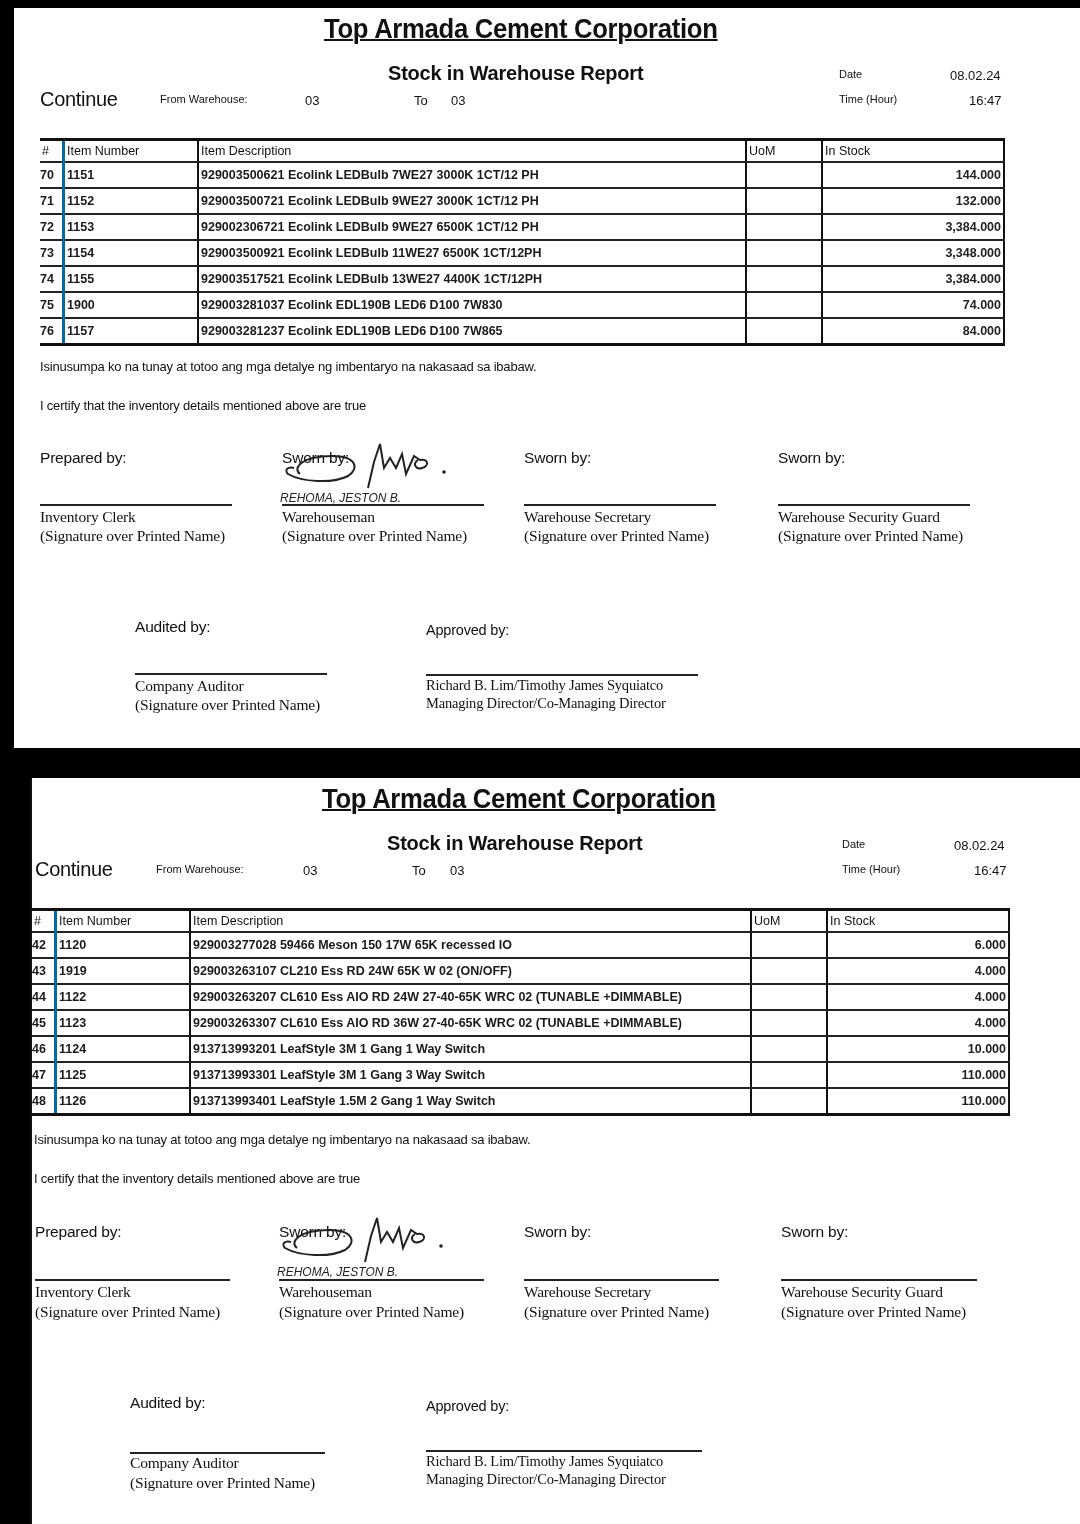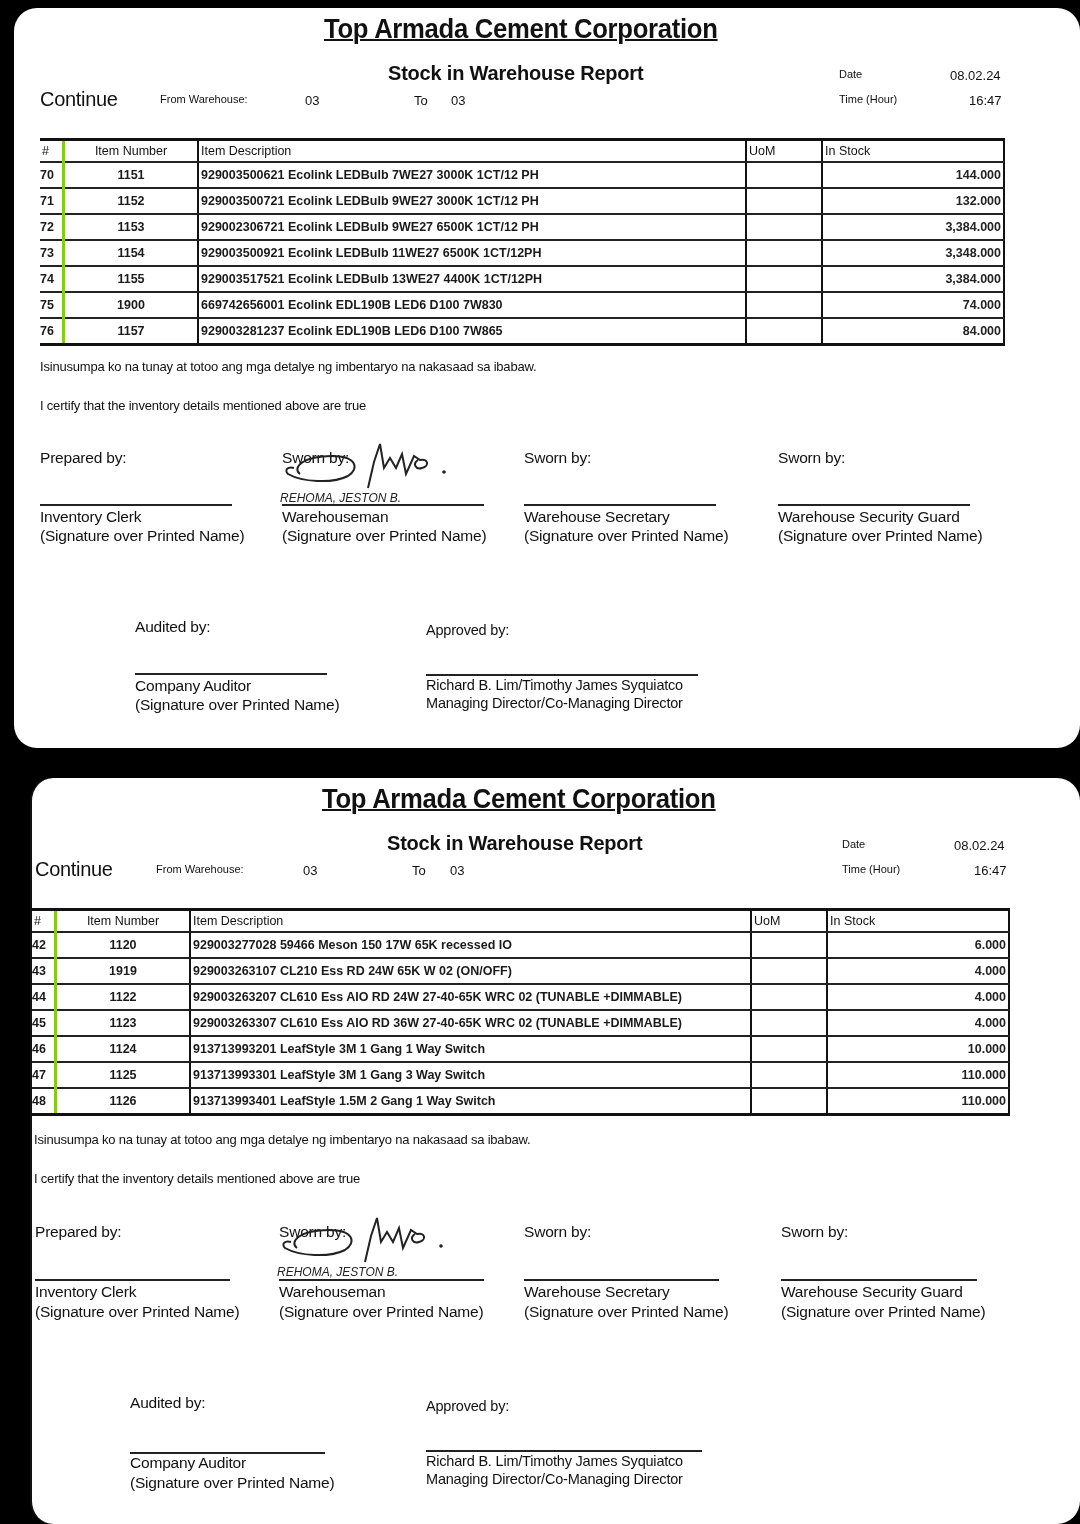--- a/index.html
+++ b/index.html
@@ -11,21 +11,20 @@
     width: 1080px;
     height: 1524px;
     position: relative;
     overflow: hidden;
     font-family: "Liberation Sans", sans-serif;
     color: #111;
   }
   .page {
     position: absolute;
     background: #fff;
-    border-radius: 23px;
   }
   .page-1 { left: 14px; top: 8px; width: 1066px; height: 740px; }
   .page-2 { left: 30px; top: 778px; width: 1050px; height: 746px; border-left: 2px solid #111; box-sizing: border-box; }
 
   .abs { position: absolute; white-space: nowrap; }
 
   .company-title {
     font-size: 27px;
     font-weight: bold;
     text-decoration: underline;
@@ -57,38 +56,38 @@
     text-align: left;
     font-weight: normal;
     white-space: nowrap;
   }
   table.stock th {
     height: 20px;
     font-size: 12.5px;
     border-top: 3px solid #111;
   }
   table.stock td.c-num { width: 20px; padding-left: 0; }
-  table.stock td.c-item, table.stock th.c-item { border-left: 3px solid #84cc16; width: 128px; text-align: center; }
+  table.stock td.c-item, table.stock th.c-item { border-left: 3px solid #0369a1; width: 128px; }
   table.stock td.c-desc, table.stock th.c-desc { border-left: 2px solid #111; }
   table.stock td.c-uom, table.stock th.c-uom { border-left: 2px solid #111; width: 70px; }
   table.stock td.c-stock, table.stock th.c-stock { border-left: 2px solid #111; border-right: 2px solid #111; width: 176px; }
   table.stock td.c-stock { text-align: right; font-weight: bold; color: #222; }
   table.stock td { font-weight: bold; color: #1a1a1a; }
   table.stock tr:last-child td { border-bottom: 3px solid #111; }
 
   .statement { font-size: 13px; letter-spacing: -0.2px; }
 
   .sig-block { position: absolute; width: 220px; font-size: 15.5px; letter-spacing: -0.2px; }
   .sig-block .label { height: 20px; }
   .sig-block .line {
     position: absolute;
     height: 0;
     border-top: 2px solid #222;
   }
-  .sig-block .role, .sig-block .note { position: absolute; white-space: nowrap; }
+  .sig-block .role, .sig-block .note { position: absolute; white-space: nowrap; font-family: Liberation Serif, serif; }
 
   .signature-svg { position: absolute; pointer-events: none; }
 </style>
 </head>
 <body>
 
 <div class="page page-1">
   <div class="abs company-title" style="left:310px; top:6px;">Top Armada Cement Corporation</div>
   <div class="abs report-title" style="left:374px; top:54px;">Stock in Warehouse Report</div>
   <div class="abs continue-label" style="left:26px; top:80px;">Continue</div>
@@ -143,21 +142,21 @@
       <tr>
         <td class="c-num">74</td>
         <td class="c-item">1155</td>
         <td class="c-desc">929003517521 Ecolink LEDBulb 13WE27 4400K  1CT/12PH</td>
         <td class="c-uom"></td>
         <td class="c-stock">3,384.000</td>
       </tr>
       <tr>
         <td class="c-num">75</td>
         <td class="c-item">1900</td>
-        <td class="c-desc">669742656001 Ecolink EDL190B LED6 D100 7W830</td>
+        <td class="c-desc">929003281037 Ecolink EDL190B LED6 D100 7W830</td>
         <td class="c-uom"></td>
         <td class="c-stock">74.000</td>
       </tr>
       <tr>
         <td class="c-num">76</td>
         <td class="c-item">1157</td>
         <td class="c-desc">929003281237 Ecolink EDL190B LED6 D100 7W865</td>
         <td class="c-uom"></td>
         <td class="c-stock">84.000</td>
       </tr>

